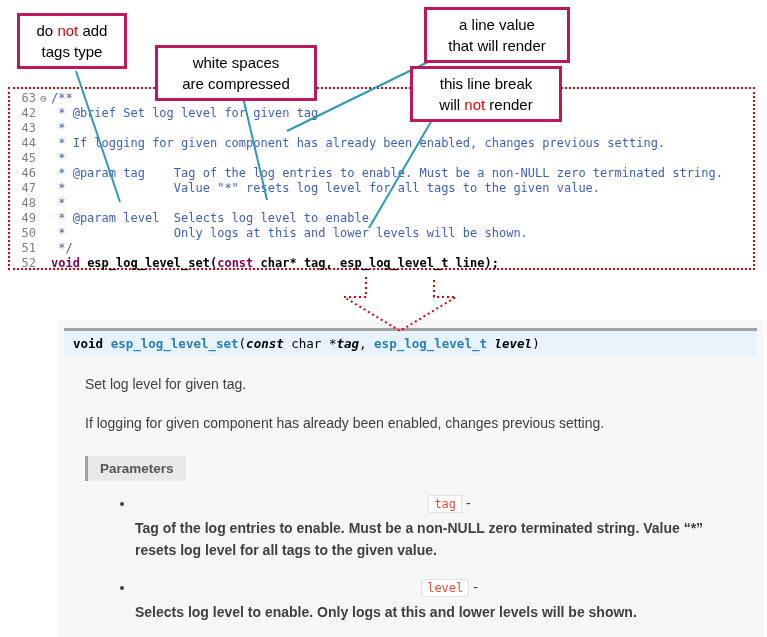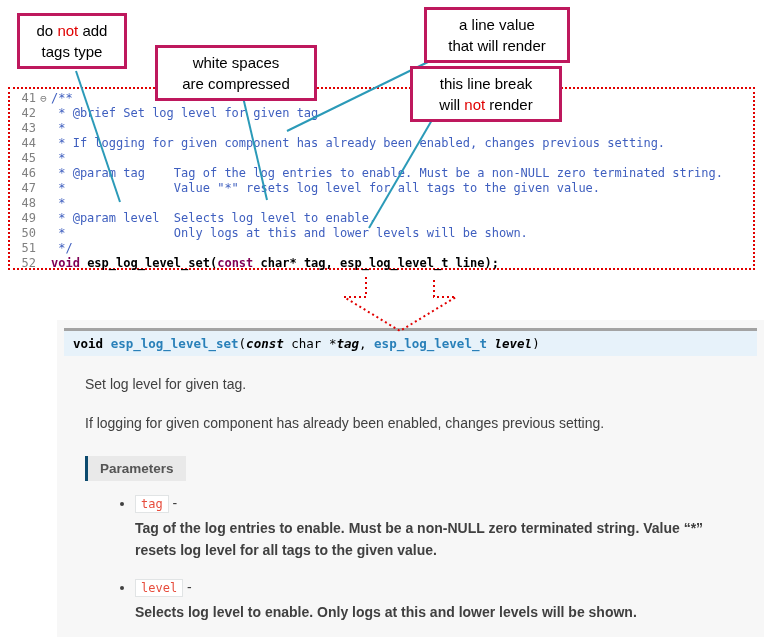--- a/index.html
+++ b/index.html
@@ -55,26 +55,26 @@
   }
   .sig-kw   { font-weight:bold; }
   .sig-name { font-weight:bold; color:#2980b9; }
   .sig-kwi  { font-weight:bold; font-style:italic; }
   .sig-arg  { font-style:italic; font-weight:600; }
   .sig-type { font-weight:bold; color:#2980b9; }
   .sig-p    { color:#000; }
   .doc-p  { margin:18px 0 0 0; padding-left:28px; line-height:1.5; }
   .params-label {
     display:inline-block; margin:22px 0 0 28px;
-    background:#e9e9e9; border-left:3px solid #0c4a6e;
+    background:#e9e9e9; border-left:3px solid #a3a3a3;
     padding:5px 12px; font-weight:bold; color:#555; font-size:13.5px;
   }
   ul.param-list { margin:14px 0 0 0; padding-left:78px; }
   ul.param-list li { margin-bottom:18px; }
-  .param-head { margin-bottom:7px; }
+  .param-head { margin-bottom:7px;text-align:center; }
   .param-chip {
     font-family:"DejaVu Sans Mono", monospace; font-size:12px;
     color:#e74c3c; background:#fff; border:1px solid #e1e4e5; padding:1px 5px;
   }
   .param-desc { color:#404040; max-width:585px; line-height:1.55;font-weight:bold; }
 </style>
 </head>
 <body>
 
 <div class="stage">
@@ -99,21 +99,21 @@
       <div><span>a line value</span></div>
       <div><span>that will render</span></div>
     </div>
   <div class="callout c4">
       <div><span>this line break</span></div>
       <div><span>will </span><span class="red">not</span><span> render</span></div>
     </div>
 
   <div class="code-block">
     <div>
-        <div class="code-line"><span class="gutter">41</span><span class="fold">⊖</span><span class="code-text"><span class="seg-comment">/**</span></span></div>
+        <div class="code-line"><span class="gutter">63</span><span class="fold">⊖</span><span class="code-text"><span class="seg-comment">/**</span></span></div>
         <div class="code-line"><span class="gutter">42</span><span class="fold"></span><span class="code-text"><span class="seg-comment"> * @brief Set log level for given tag</span></span></div>
         <div class="code-line"><span class="gutter">43</span><span class="fold"></span><span class="code-text"><span class="seg-comment"> *</span></span></div>
         <div class="code-line"><span class="gutter">44</span><span class="fold"></span><span class="code-text"><span class="seg-comment"> * If logging for given component has already been enabled, changes previous setting.</span></span></div>
         <div class="code-line"><span class="gutter">45</span><span class="fold"></span><span class="code-text"><span class="seg-comment"> *</span></span></div>
         <div class="code-line"><span class="gutter">46</span><span class="fold"></span><span class="code-text"><span class="seg-comment"> * @param tag    Tag of the log entries to enable. Must be a non-NULL zero terminated string.</span></span></div>
         <div class="code-line"><span class="gutter">47</span><span class="fold"></span><span class="code-text"><span class="seg-comment"> *               Value "*" resets log level for all tags to the given value.</span></span></div>
         <div class="code-line"><span class="gutter">48</span><span class="fold"></span><span class="code-text"><span class="seg-comment"> *</span></span></div>
         <div class="code-line"><span class="gutter">49</span><span class="fold"></span><span class="code-text"><span class="seg-comment"> * @param level  Selects log level to enable.</span></span></div>
         <div class="code-line"><span class="gutter">50</span><span class="fold"></span><span class="code-text"><span class="seg-comment"> *               Only logs at this and lower levels will be shown.</span></span></div>
         <div class="code-line"><span class="gutter">51</span><span class="fold"></span><span class="code-text"><span class="seg-comment"> */</span></span></div>

